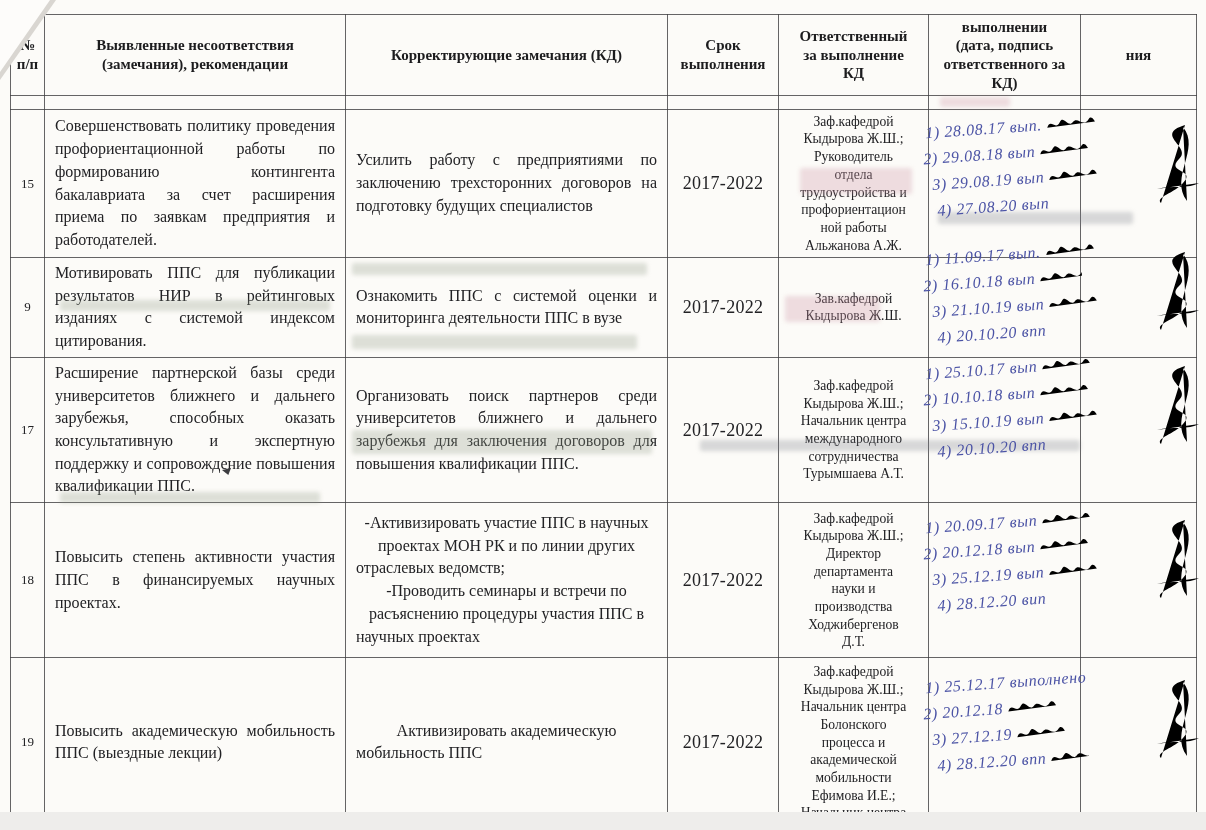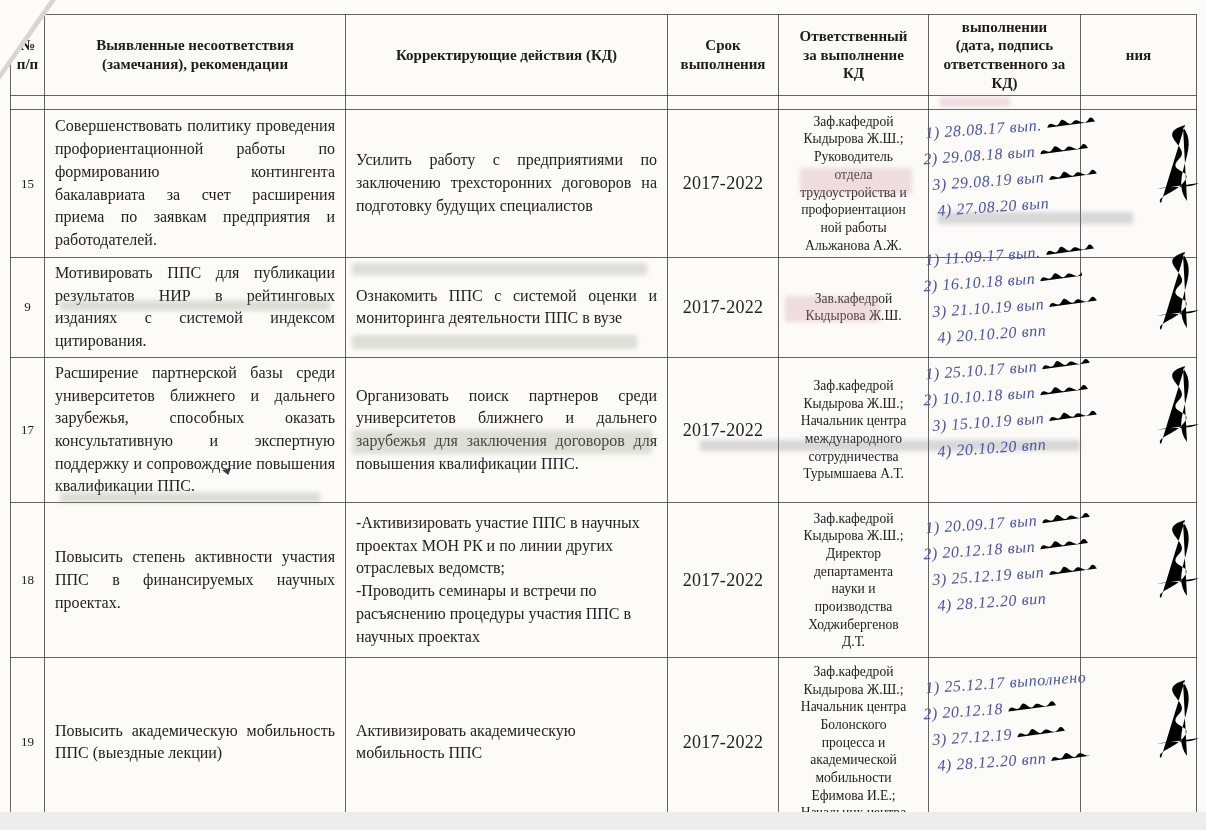--- a/index.html
+++ b/index.html
@@ -39,21 +39,21 @@
   tr.r16{height:98px;}
   tr.r17{height:128px;}
   tr.r18{height:155px;}
   tr.r19{height:170px;}
   td.c-num{text-align:center;font-size:13px;}
   td.c-issue div, td.c-action div{
     font-size:16px;line-height:1.42;
     text-align:justify;text-align-last:left;
     padding:2px 6px;
   }
-  td.c-action div.plain{text-align:left;white-space:pre-line;}
+  td.c-action div.plain{text-align:center;white-space:pre-line;}
   td.c-term{text-align:center;font-size:18px;letter-spacing:.3px;}
   td.c-resp{
     text-align:center;font-size:13.6px;line-height:1.3;
     white-space:pre-line;padding:2px 16px;margin-top:18px;
   }
   td.c-marks{position:relative;}
   td.c-note{background:transparent;}
   
   .marks-overlay{
     position:absolute;left:-4px;width:268px;z-index:5;
@@ -123,21 +123,21 @@
         <col style="width:150px">
         <col style="width:152px">
       <col style="width:116px">
     </colgroup>
     <thead>
       <tr class="hdr">
         <th>№
 п/п</th>
         <th>Выявленные несоответствия
 (замечания), рекомендации</th>
-        <th>Корректирующие  действия (КД)</th>
+        <th>Корректирующие  замечания (КД)</th>
         <th>Срок
 выполнения</th>
         <th>Ответственный
 за выполнение
 КД</th>
         <th>выполнении
 (дата, подпись
 ответственного за
 КД)</th>
         <th>ния</th>

